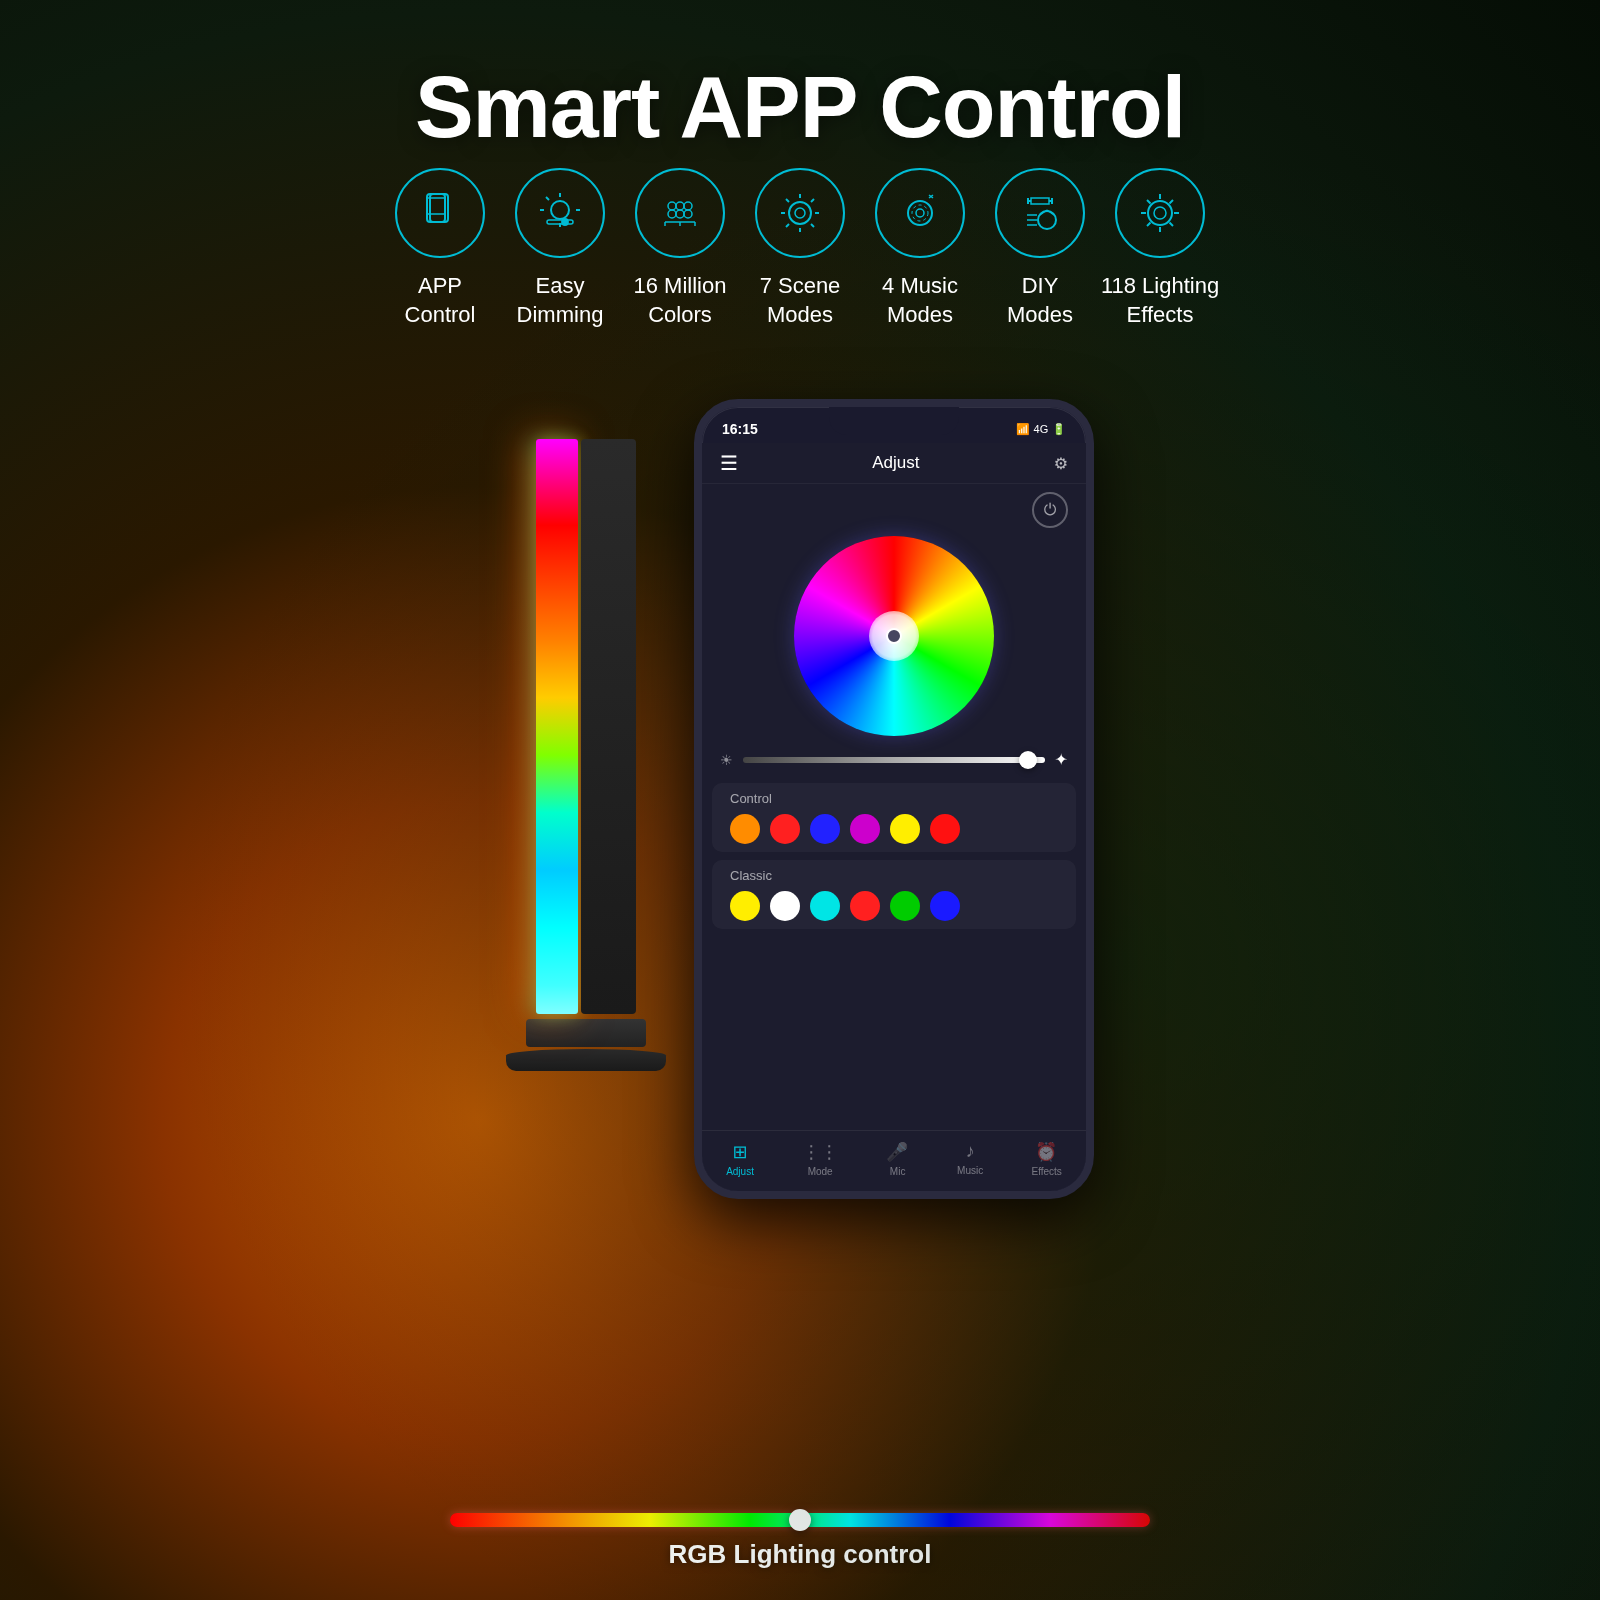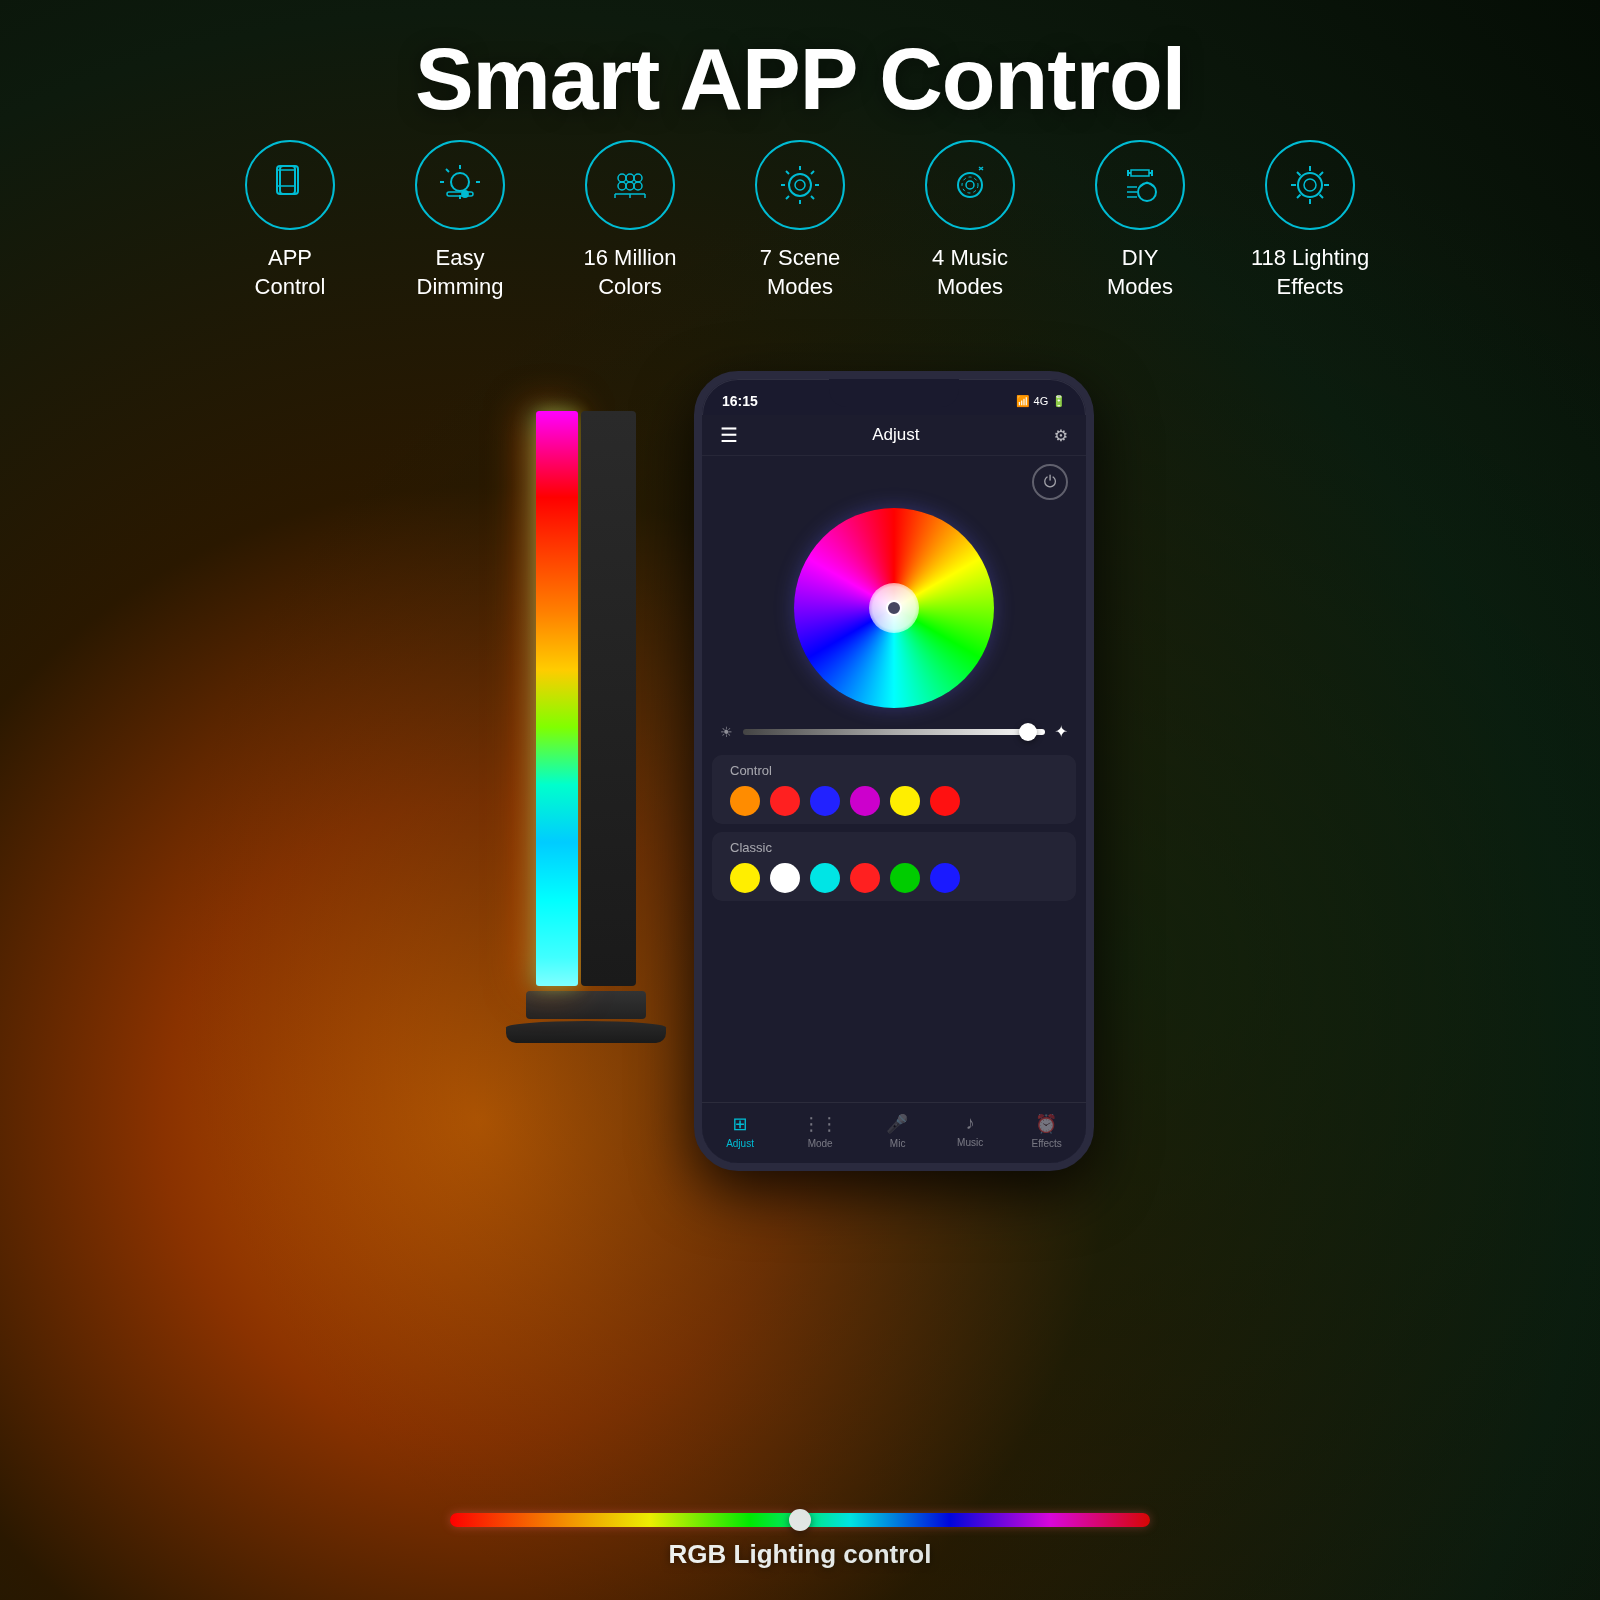--- a/index.html
+++ b/index.html
@@ -27,21 +27,21 @@
       z-index: 1;
     }
 
     .content {
       position: relative;
       z-index: 10;
       display: flex;
       flex-direction: column;
       align-items: center;
       width: 100%;
-      padding: 28px 60px 0;
+      padding: 56px 60px 0;
     }
 
     .main-title {
       font-size: 88px;
       font-weight: 900;
       color: #ffffff;
       text-align: center;
       letter-spacing: -1px;
       margin-bottom: 10px;
       text-shadow: 0 2px 20px rgba(0,0,0,0.5);
@@ -52,21 +52,20 @@
       font-weight: 400;
       color: #e8e8e8;
       text-align: center;
       margin-bottom: 50px;
       text-shadow: 0 1px 10px rgba(0,0,0,0.5);
     }
 
     .features-row {
       display: flex;
       justify-content: center;
-      gap: 50px;
       margin-bottom: 50px;
       width: 100%;
     }
 
     .feature-item {
       display: flex;
       flex-direction: column;
       align-items: center;
       gap: 14px;
       min-width: 120px;

